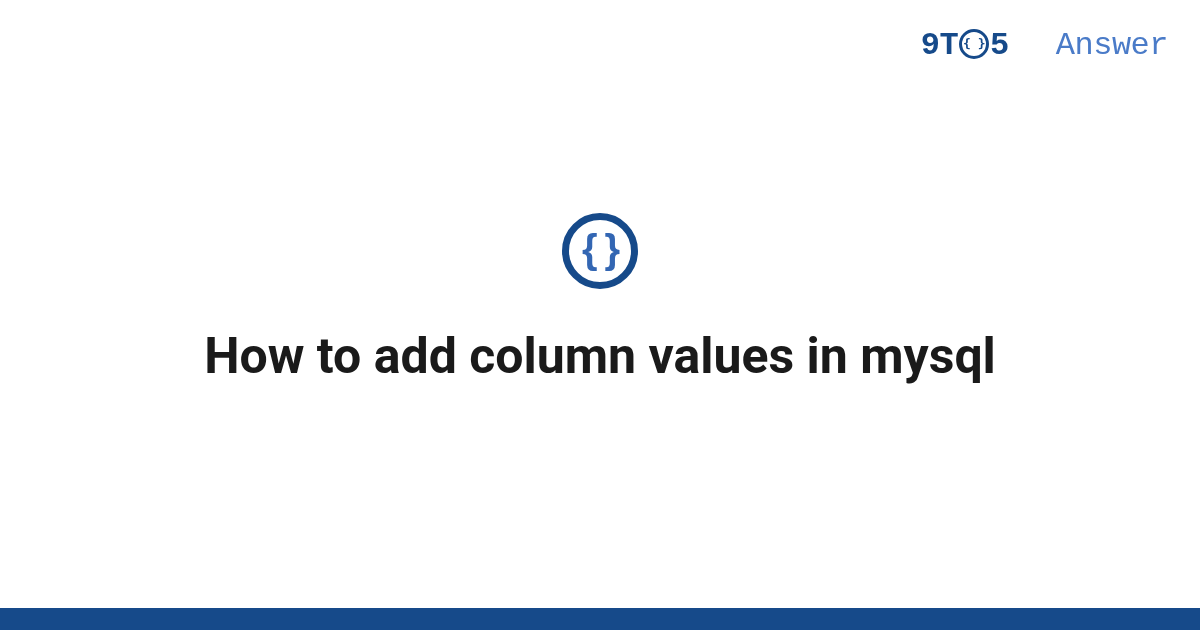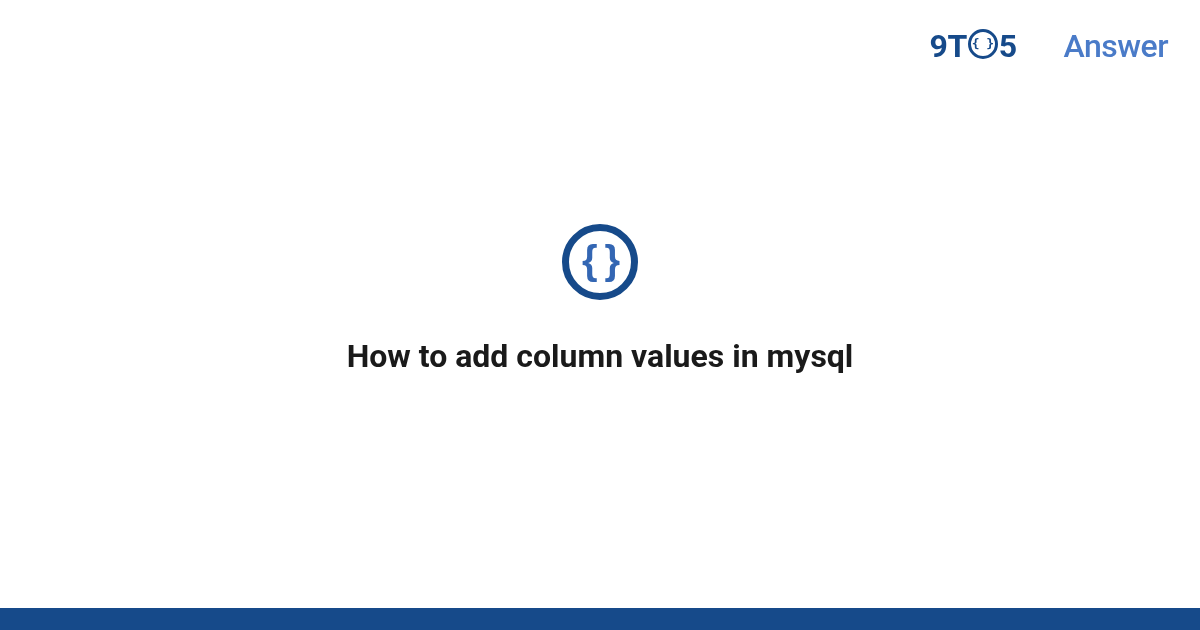--- a/index.html
+++ b/index.html
@@ -19,20 +19,21 @@
       position: absolute;
       top: 24px;
       right: 32px;
       font-size: 32px;
       font-weight: 600;
       letter-spacing: -0.5px;
     }
     .logo-part {
       display: inline-block;
       vertical-align: middle;
+      font-family: Liberation Mono, monospace;
     }
     .logo-9t {
       color: #164a8a;
       font-weight: 700;
     }
     .logo-o {
       display: inline-flex;
       align-items: center;
       justify-content: center;
       width: 30px;
@@ -82,21 +83,21 @@
       color: #3366b3;
       font-size: 40px;
       font-weight: 900;
       font-family: "Segoe UI", Arial, sans-serif;
       letter-spacing: -2px;
       line-height: 1;
       position: relative;
       top: -2px;
     }
     .title {
-      font-size: 32px;
+      font-size: 50px;
       font-weight: 700;
       color: #1a1a1a;
       text-align: center;
       line-height: 1.25;
       max-width: 900px;
     }
     .footer-bar {
       position: absolute;
       bottom: 0;
       left: 0;

